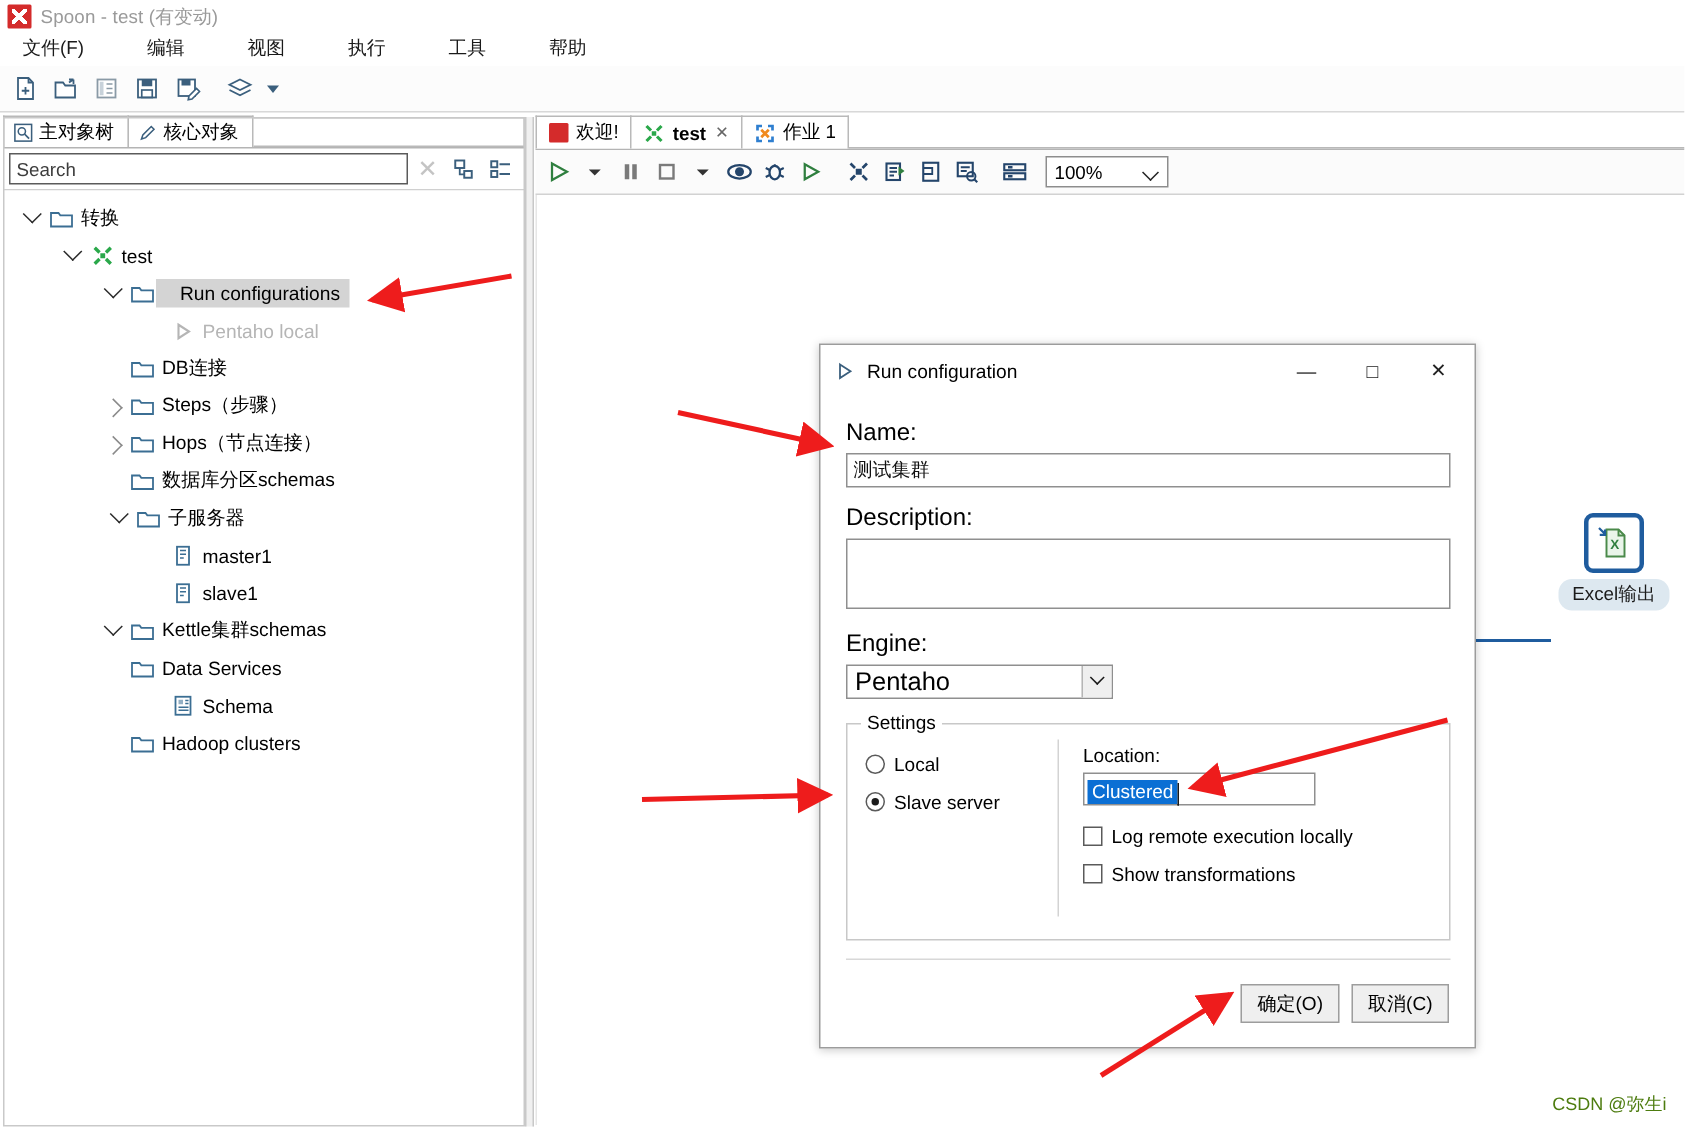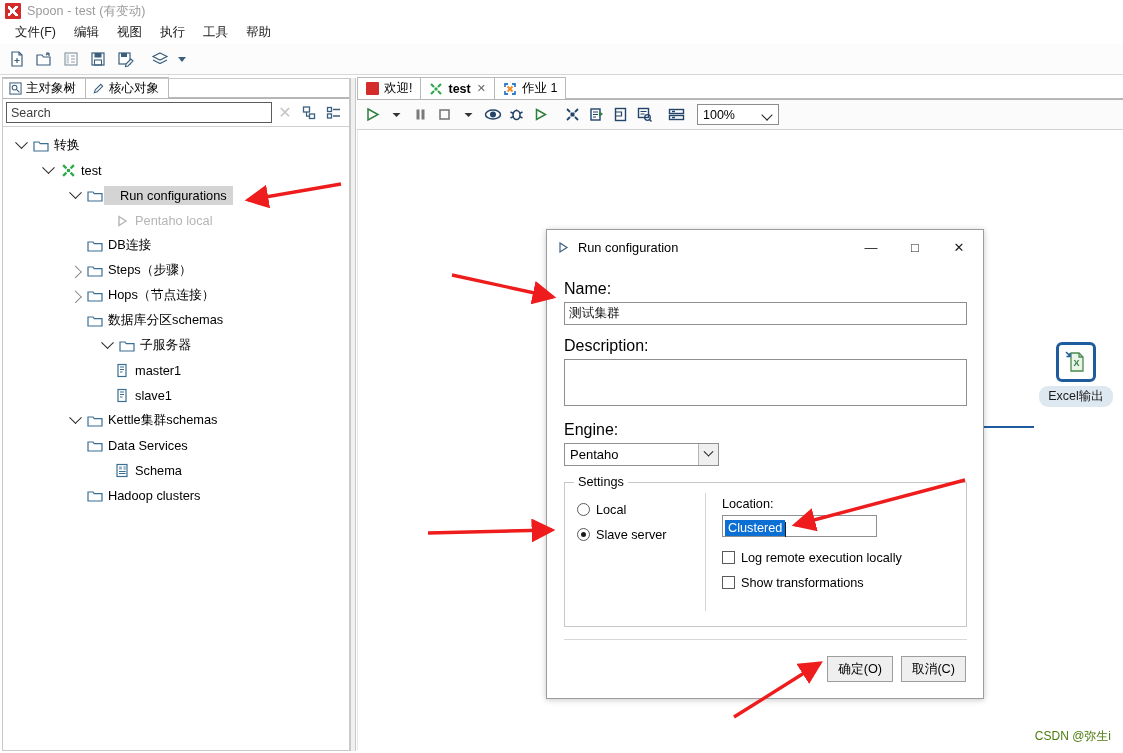--- a/index.html
+++ b/index.html
@@ -51,20 +51,21 @@
     letter-spacing: .1px;
   }
 
   
   .menubar {
     position: absolute; left: 0; top: 22px;
     width: 1123px; height: 21px;
     display: flex; align-items: center;
     padding-left: 6px;
     background: #ffffff;
+    gap: 24px;
   }
   .menu-item {
     padding: 2px 9px;
     font-size: 12.5px;
     color: #1a1a1a;
     cursor: default;
   }
 
   
   .toolbar {
@@ -324,24 +325,24 @@
     width: 403px; height: 47px;
     border: 1px solid #8f8f8f;
     background: #ffffff;
     font-family: inherit;
     font-size: 12.7px;
     padding: 3px 4px;
     outline: none;
     resize: none;
   }
   .combo {
-    width: 155px; height: 23px;
+    width: 178px; height: 23px;
     border: 1px solid #8f8f8f;
     background: #ffffff;
-    font-size: 13px;
+    font-size: 17px;
     display: flex; align-items: center;
     padding-left: 5px;
     position: relative;
   }
   .combo .cbtn {
     position: absolute; right: 0; top: 0;
     width: 20px; height: 21px;
     background: #efefef;
     border-left: 1px solid #b5b5b5;
     display: flex; align-items: center; justify-content: center;
@@ -642,21 +643,21 @@
         </div>
         <div class="trow" style="padding-left: 64px;">
           <span class="twist"></span>
           <span class="ticonbox">
             <svg width="16" height="14" viewBox="0 0 16 14">
               <path d="M1 3h5l1.2 1.6H15V12H1z" fill="#fff" stroke="#3b6e93" stroke-width="1.2"></path>
             </svg>
           </span>
           <span class="tlabel">数据库分区schemas</span>
         </div>
-        <div class="trow" style="padding-left: 96px;">
+        <div class="trow" style="padding-left: 68px;">
           <span class="twist">
             <span class="tw-down"></span>
           </span>
           <span class="ticonbox">
             <svg width="16" height="14" viewBox="0 0 16 14">
               <path d="M1 3h5l1.2 1.6H15V12H1z" fill="#fff" stroke="#3b6e93" stroke-width="1.2"></path>
             </svg>
           </span>
           <span class="tlabel">子服务器</span>
         </div>

